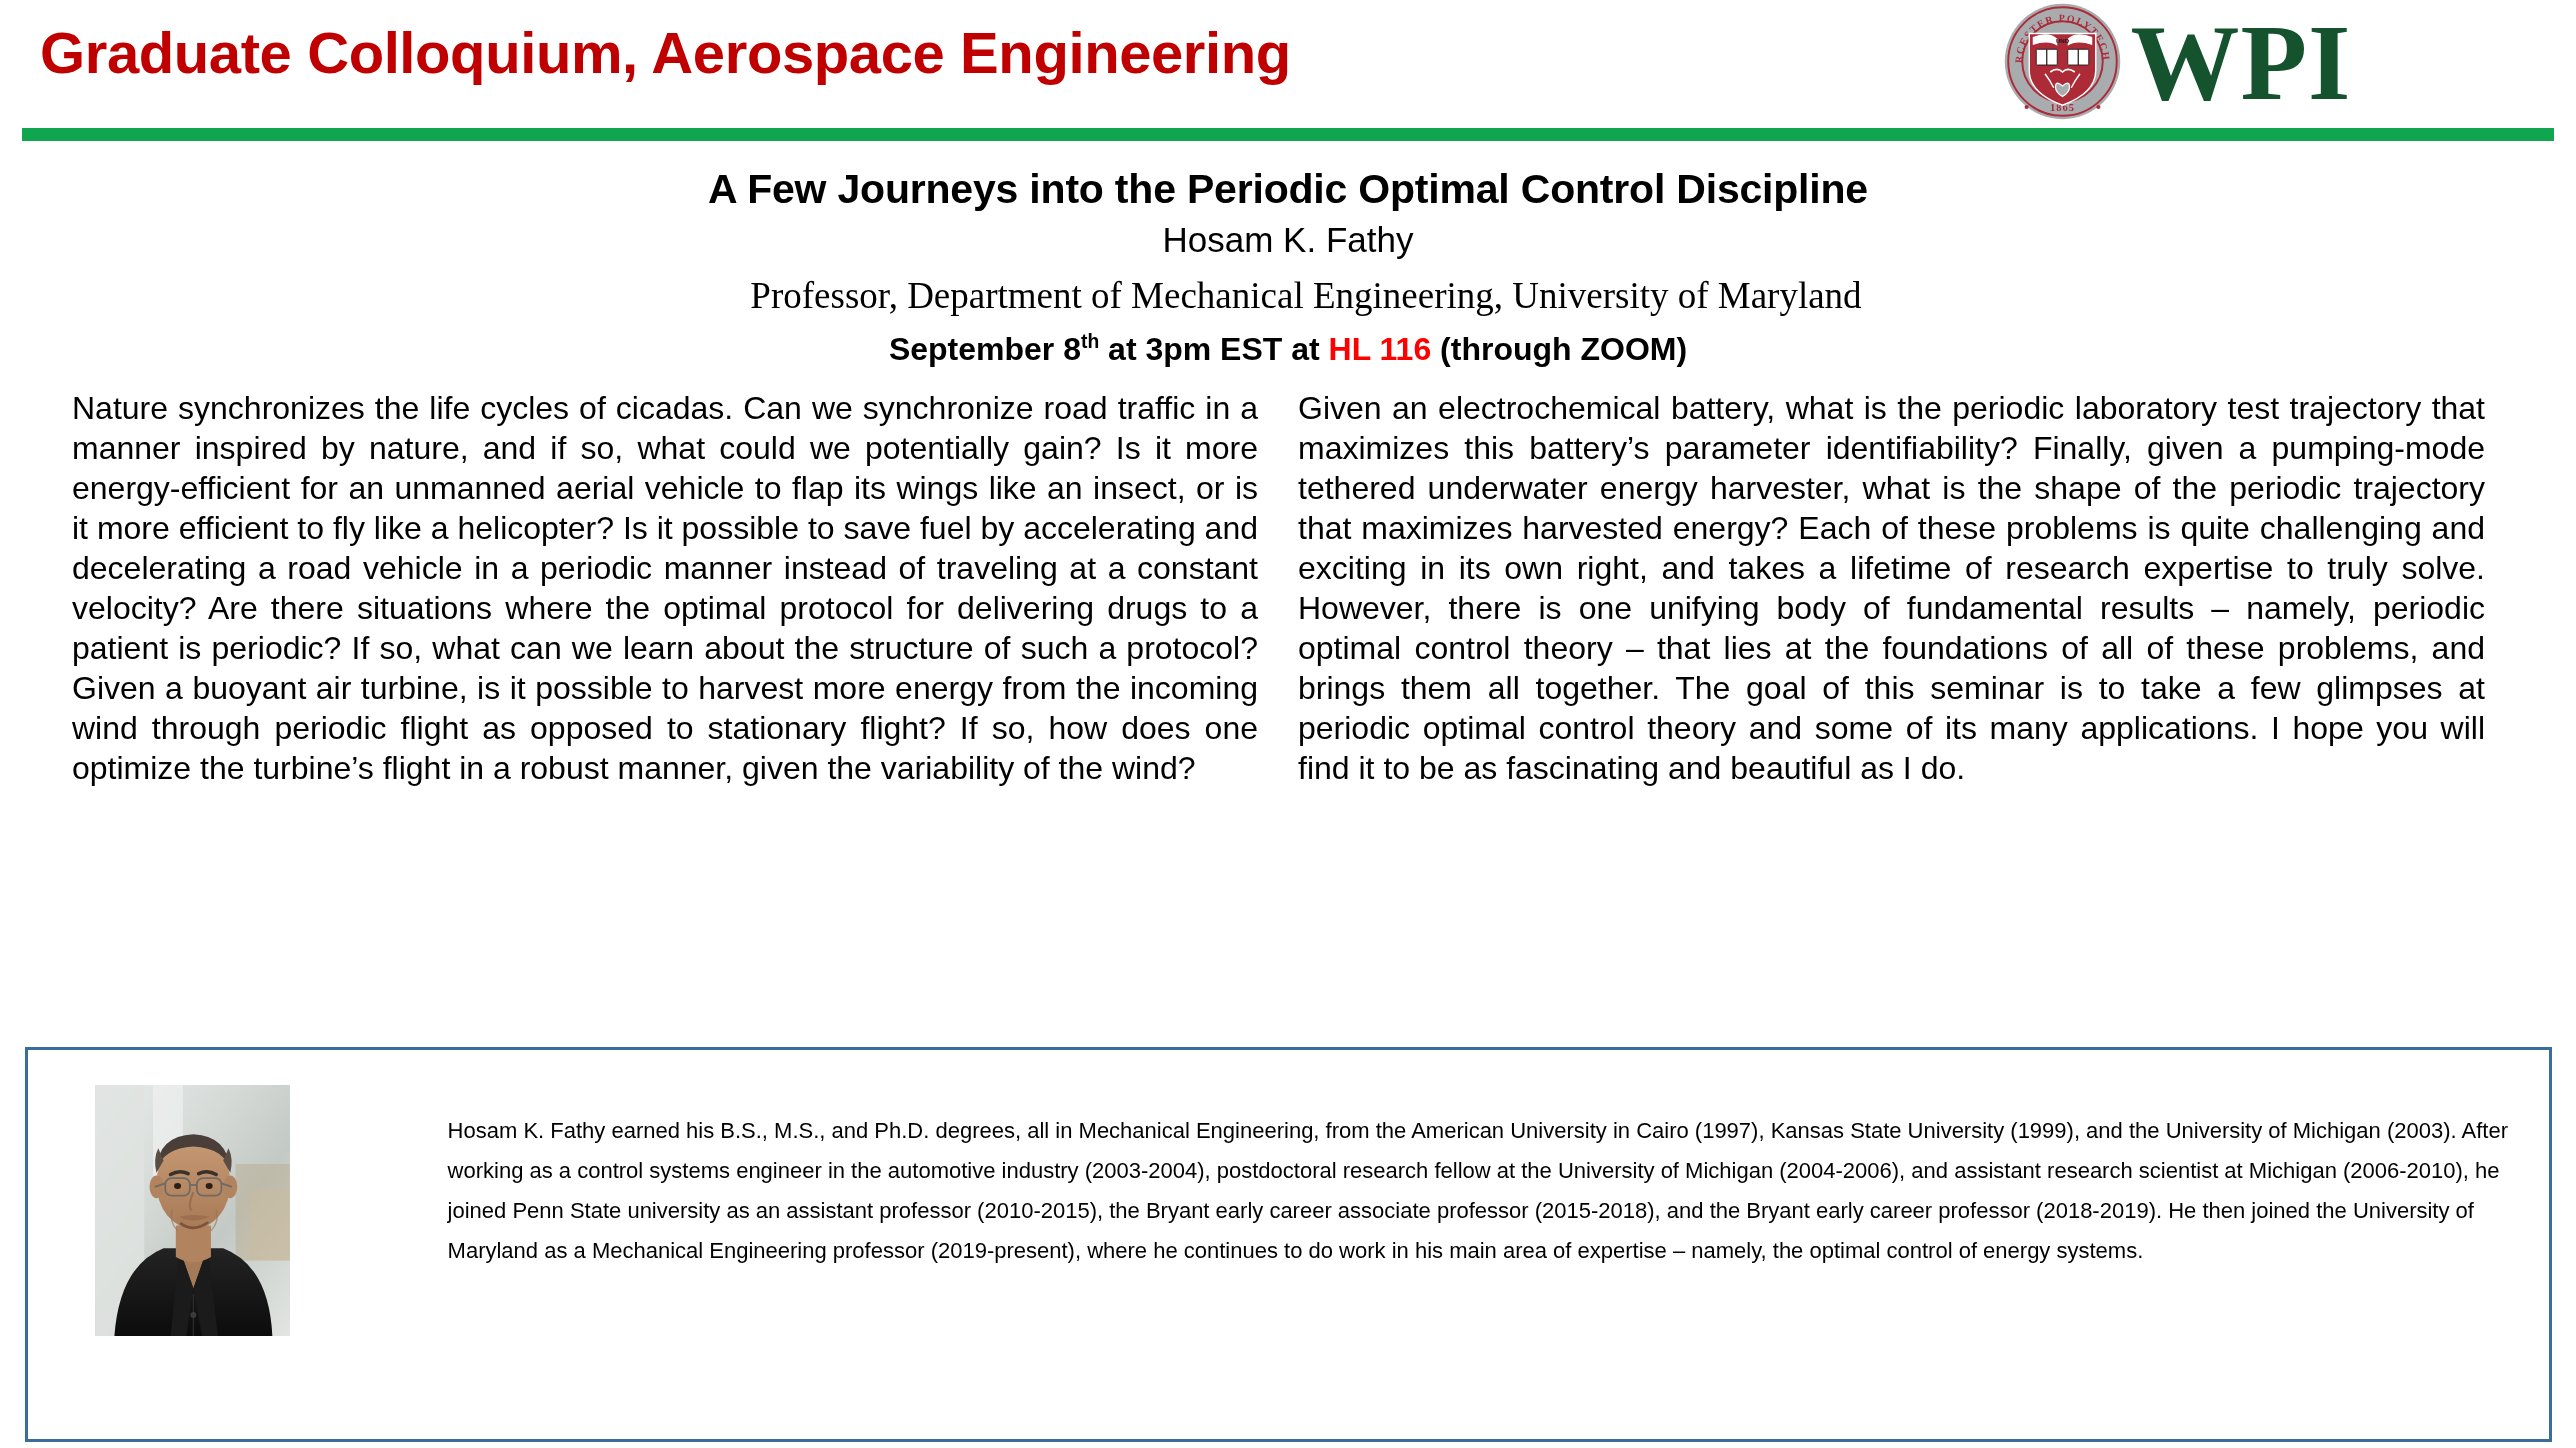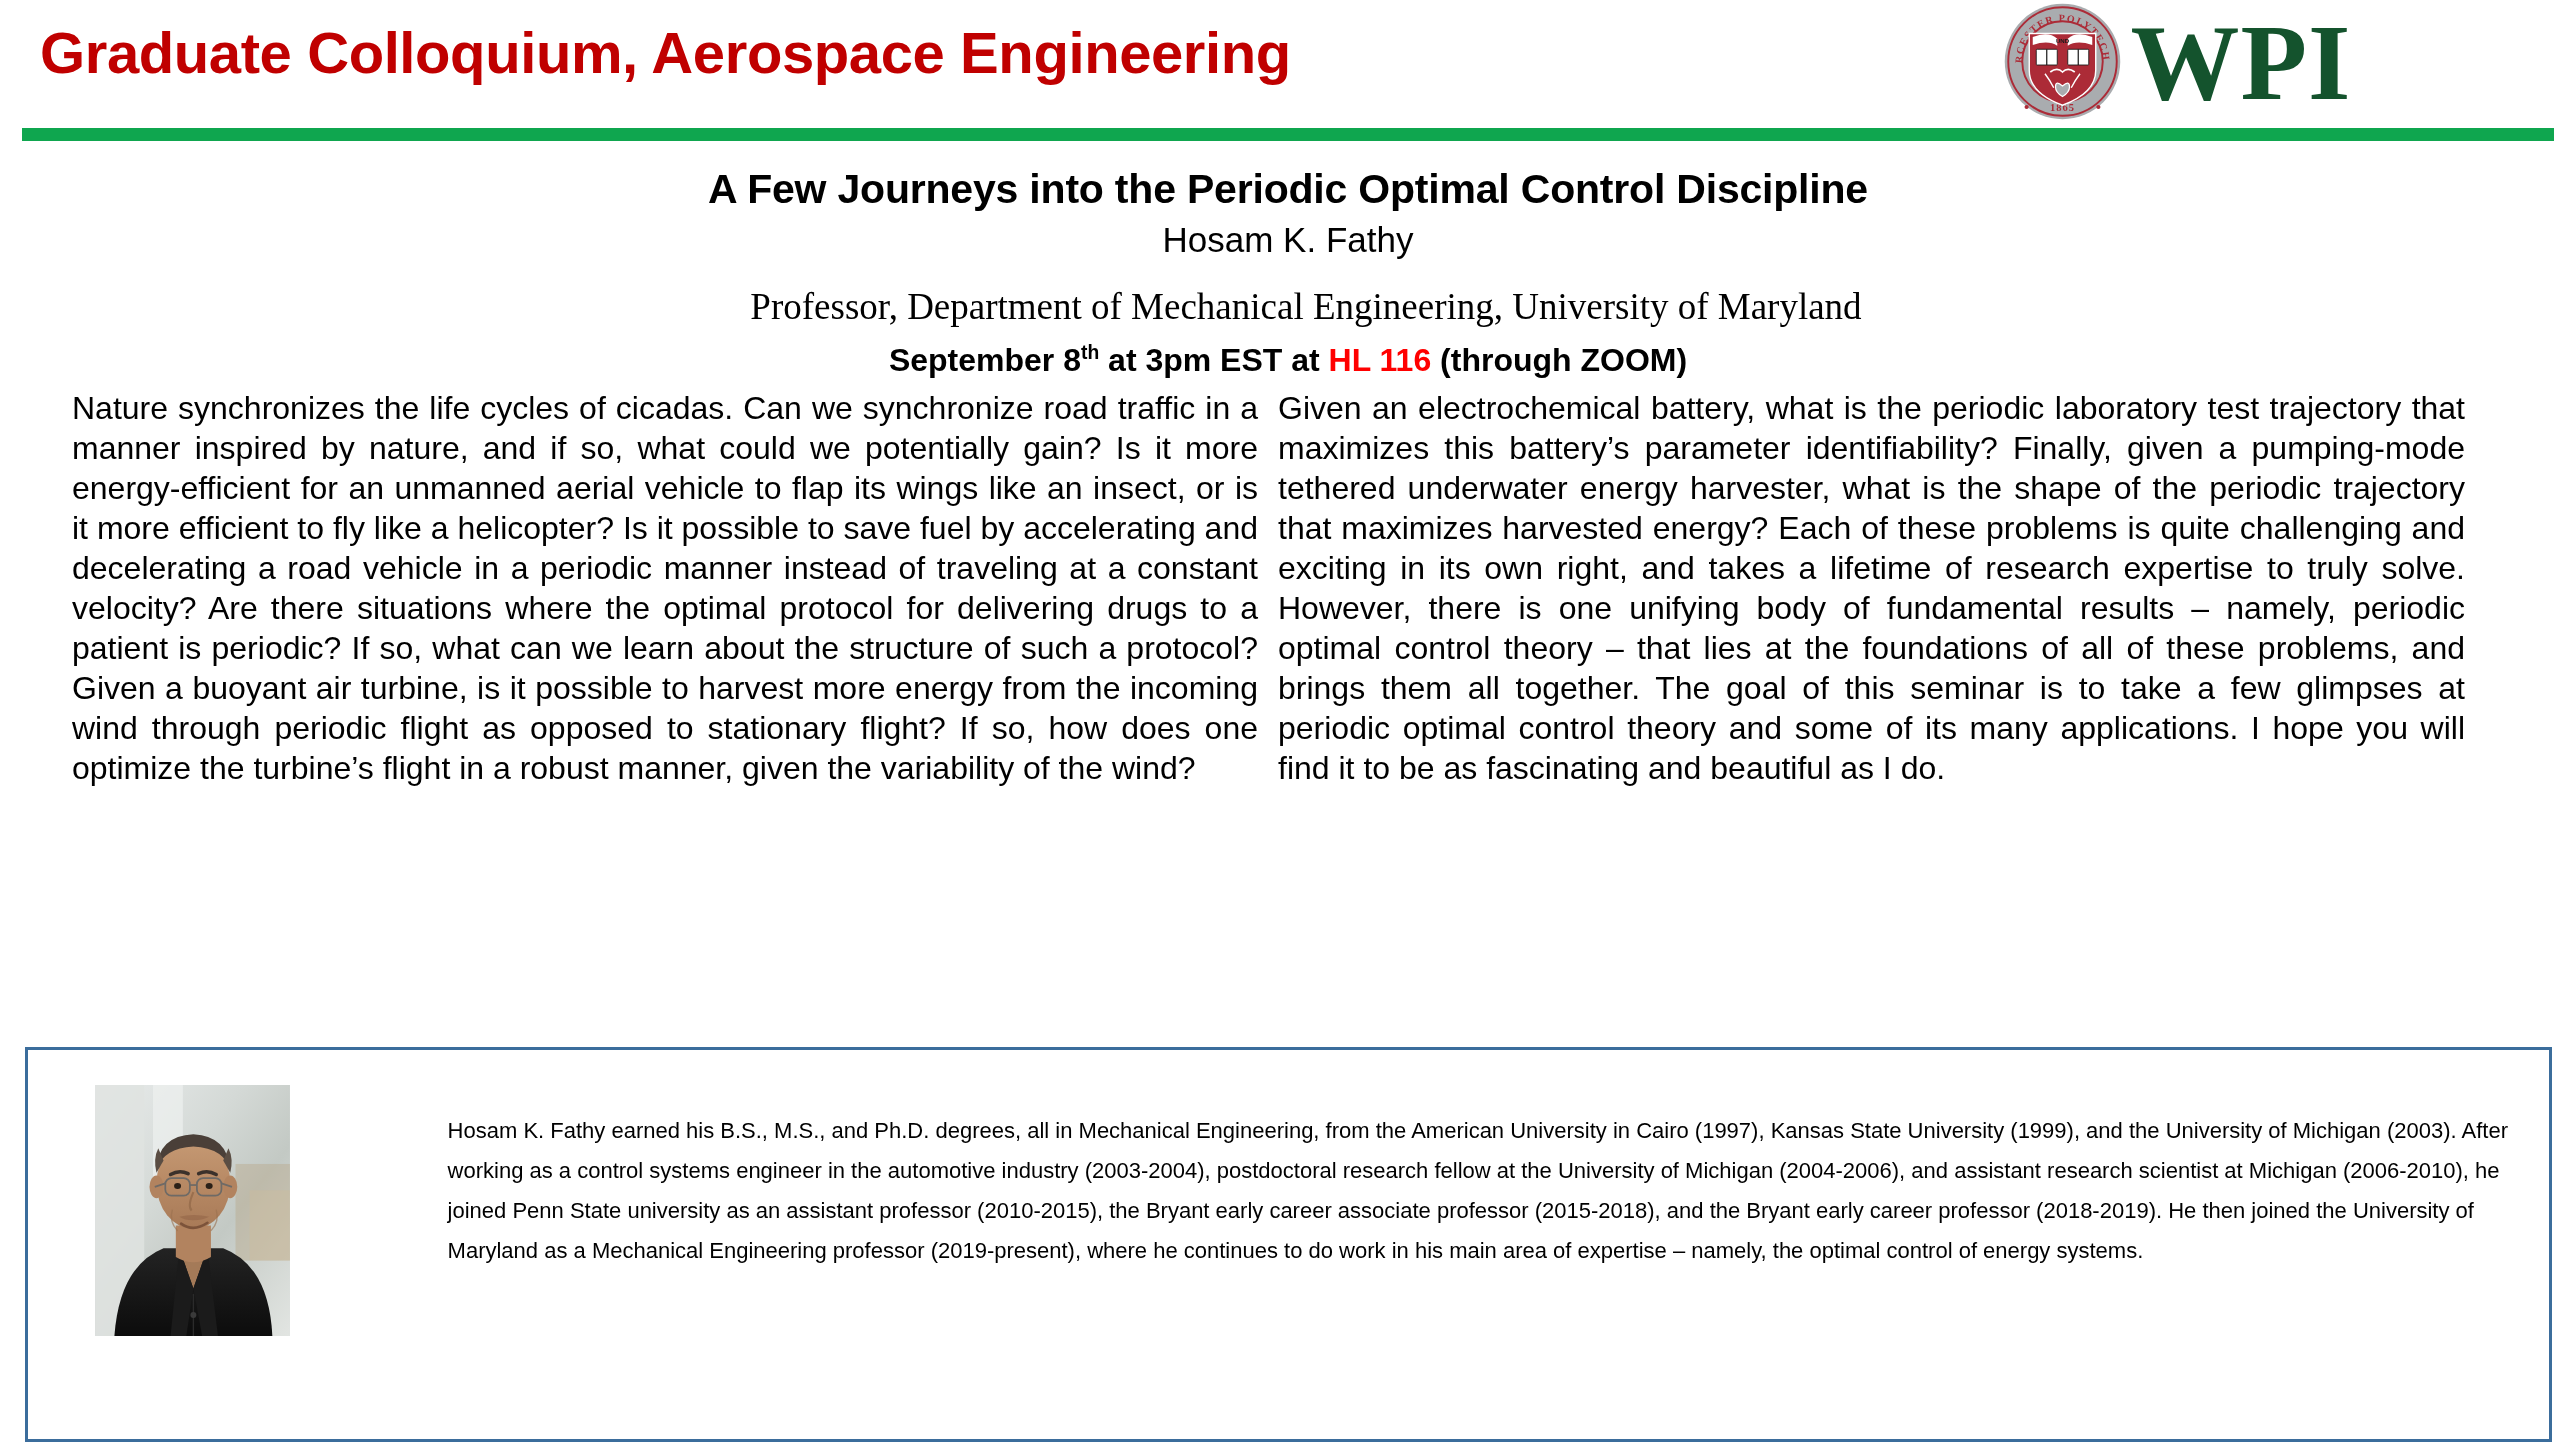--- a/index.html
+++ b/index.html
@@ -87,21 +87,21 @@
     font-size: 35px;
     font-weight: 400;
     line-height: 46px;
     margin-top: 1.8px;
   }
   #speaker-affiliation {
     font-family: "Liberation Serif", serif;
     font-size: 37px;
     font-weight: 400;
     line-height: 47px;
-    margin-top: 20px;
+    margin-top: 9px;
     padding-left: 36px;
   }
   #event-details {
     font-size: 32px;
     font-weight: 700;
     line-height: 40px;
     margin-top: 10px;
   }
   #event-details sup {
     font-size: 19.3px;
@@ -110,21 +110,21 @@
   }
   .loc-highlight { color: #FF0000; }
 
   
   #abstract {
     position: absolute;
     left: 72px;
     top: 388px;
     width: 2416px;
     display: flex;
-    gap: 20px;
+    gap: 40px;
   }
   .abstract-col {
     width: 1186px;
     font-size: 32px;
     line-height: 40px;
     text-align: justify;
     text-justify: inter-word;
     hyphens: none;
   }
   .abstract-col.right { width: 1187px; }

